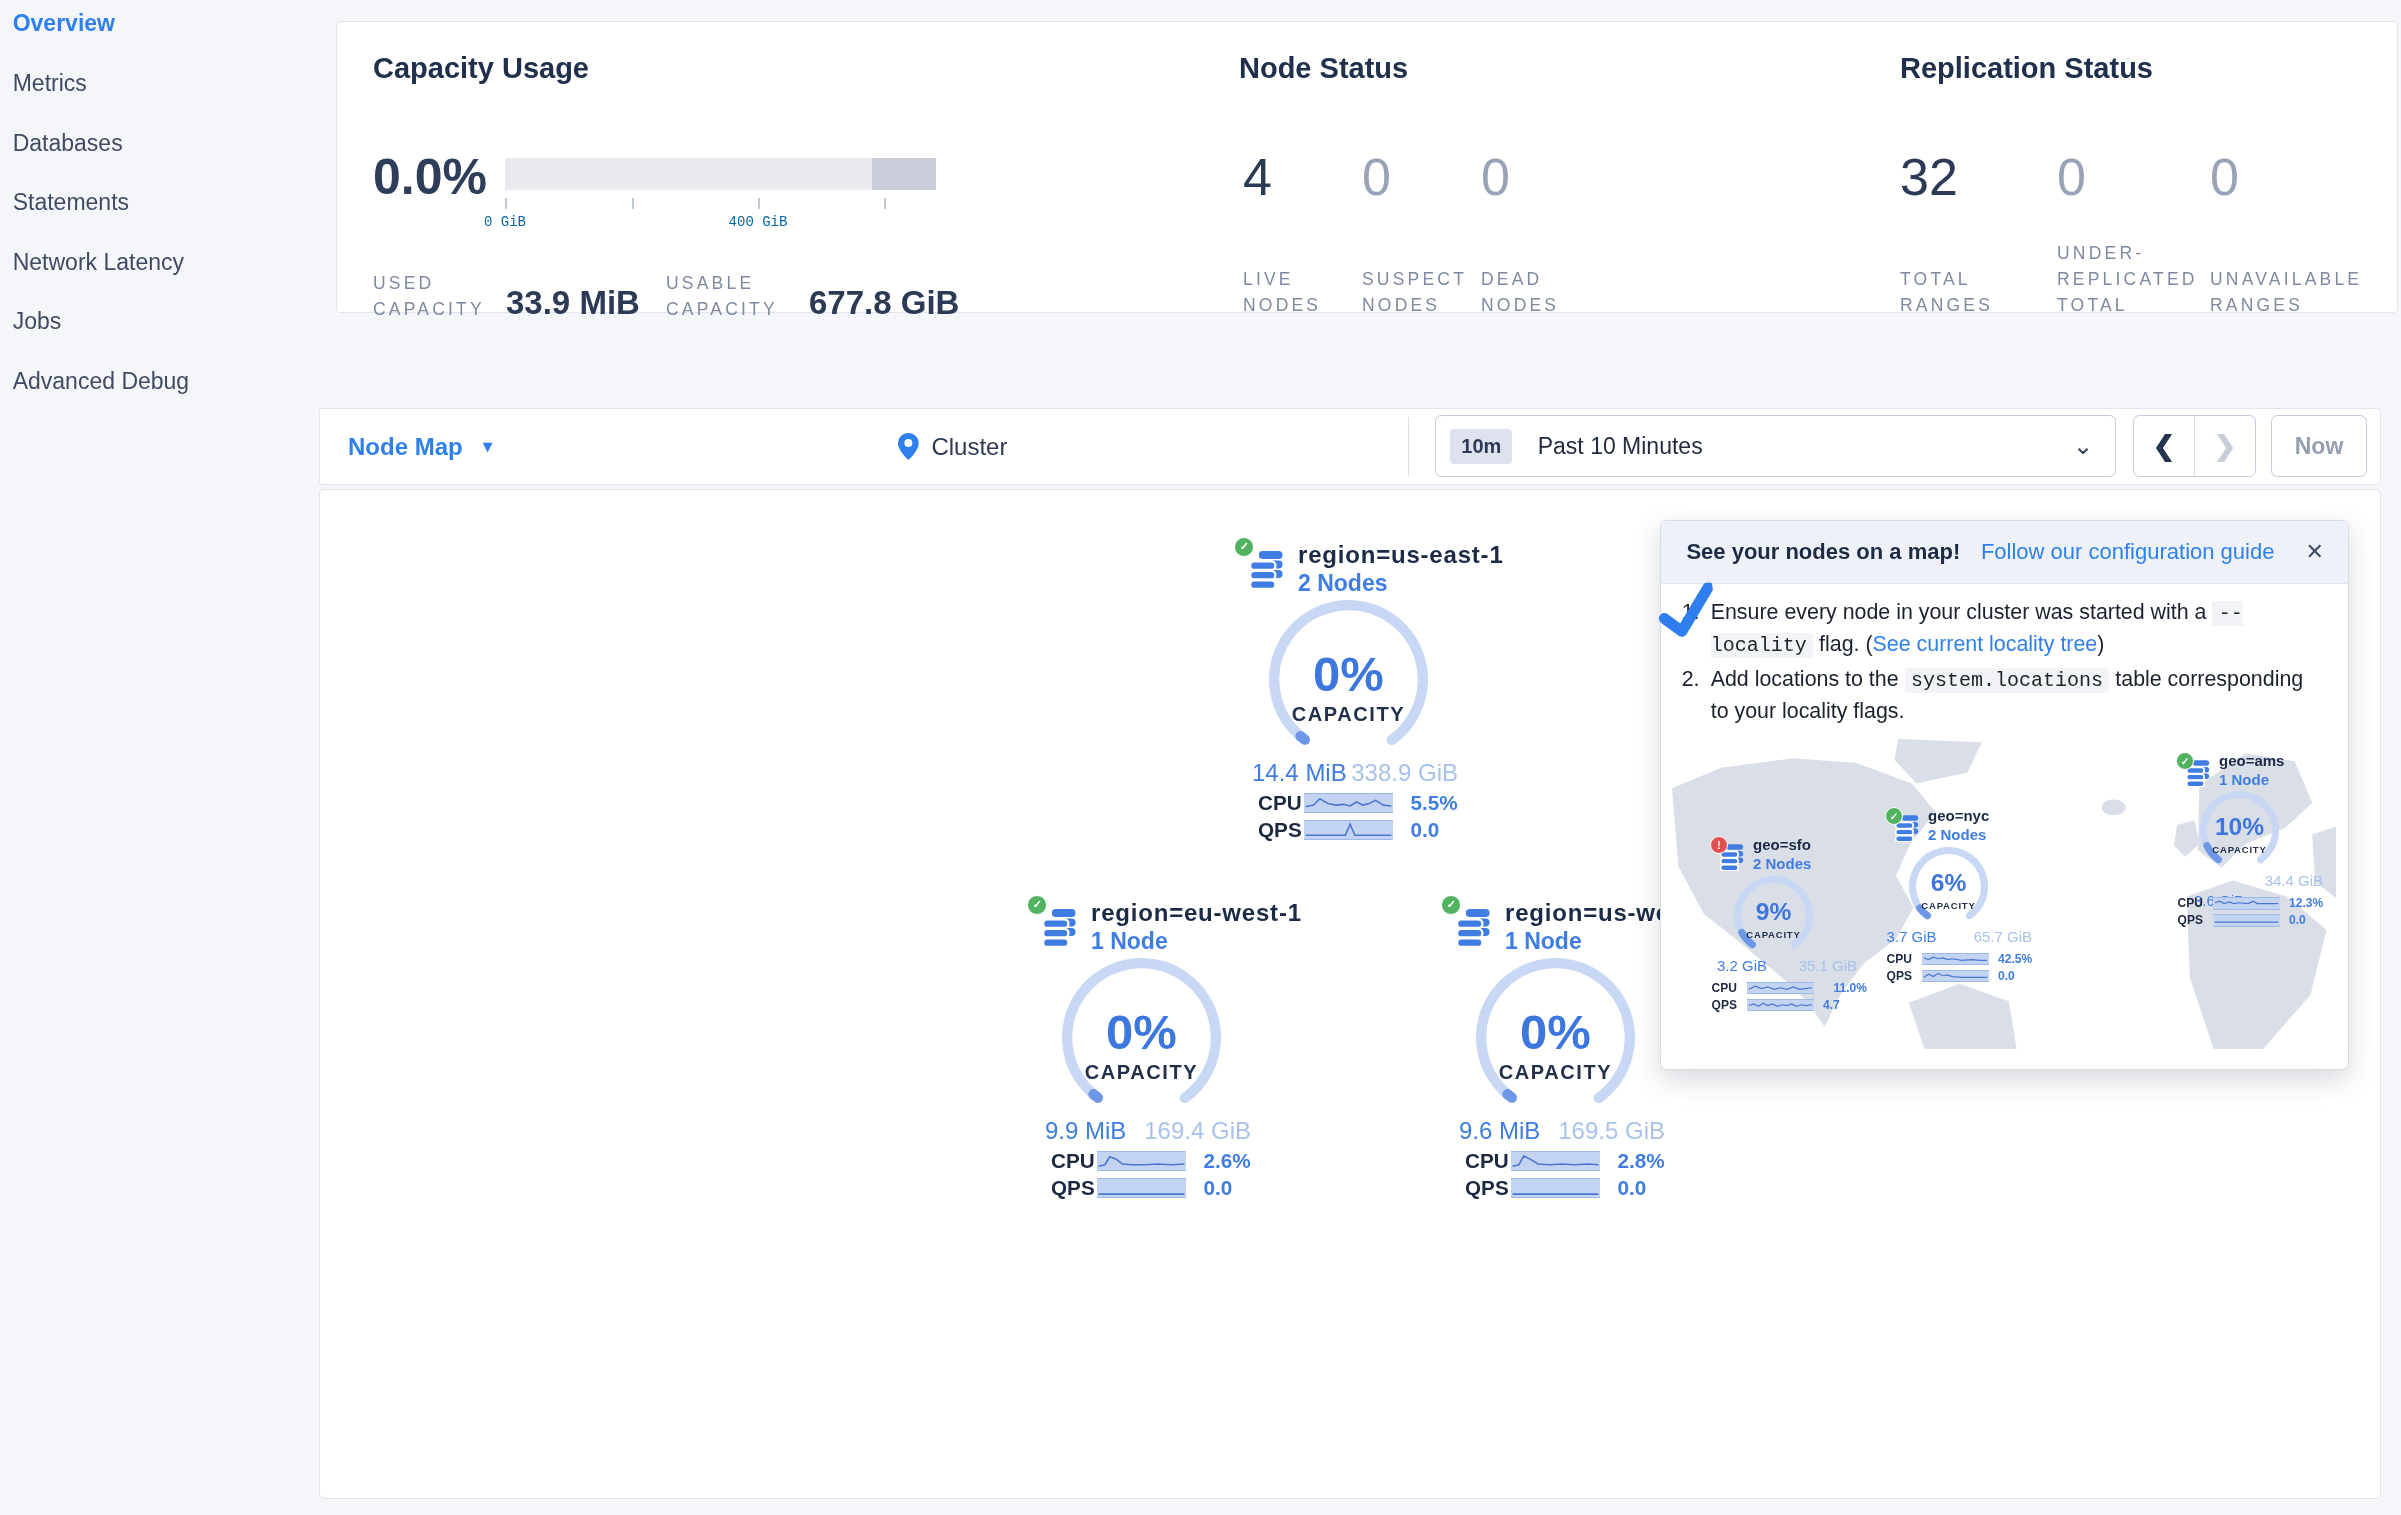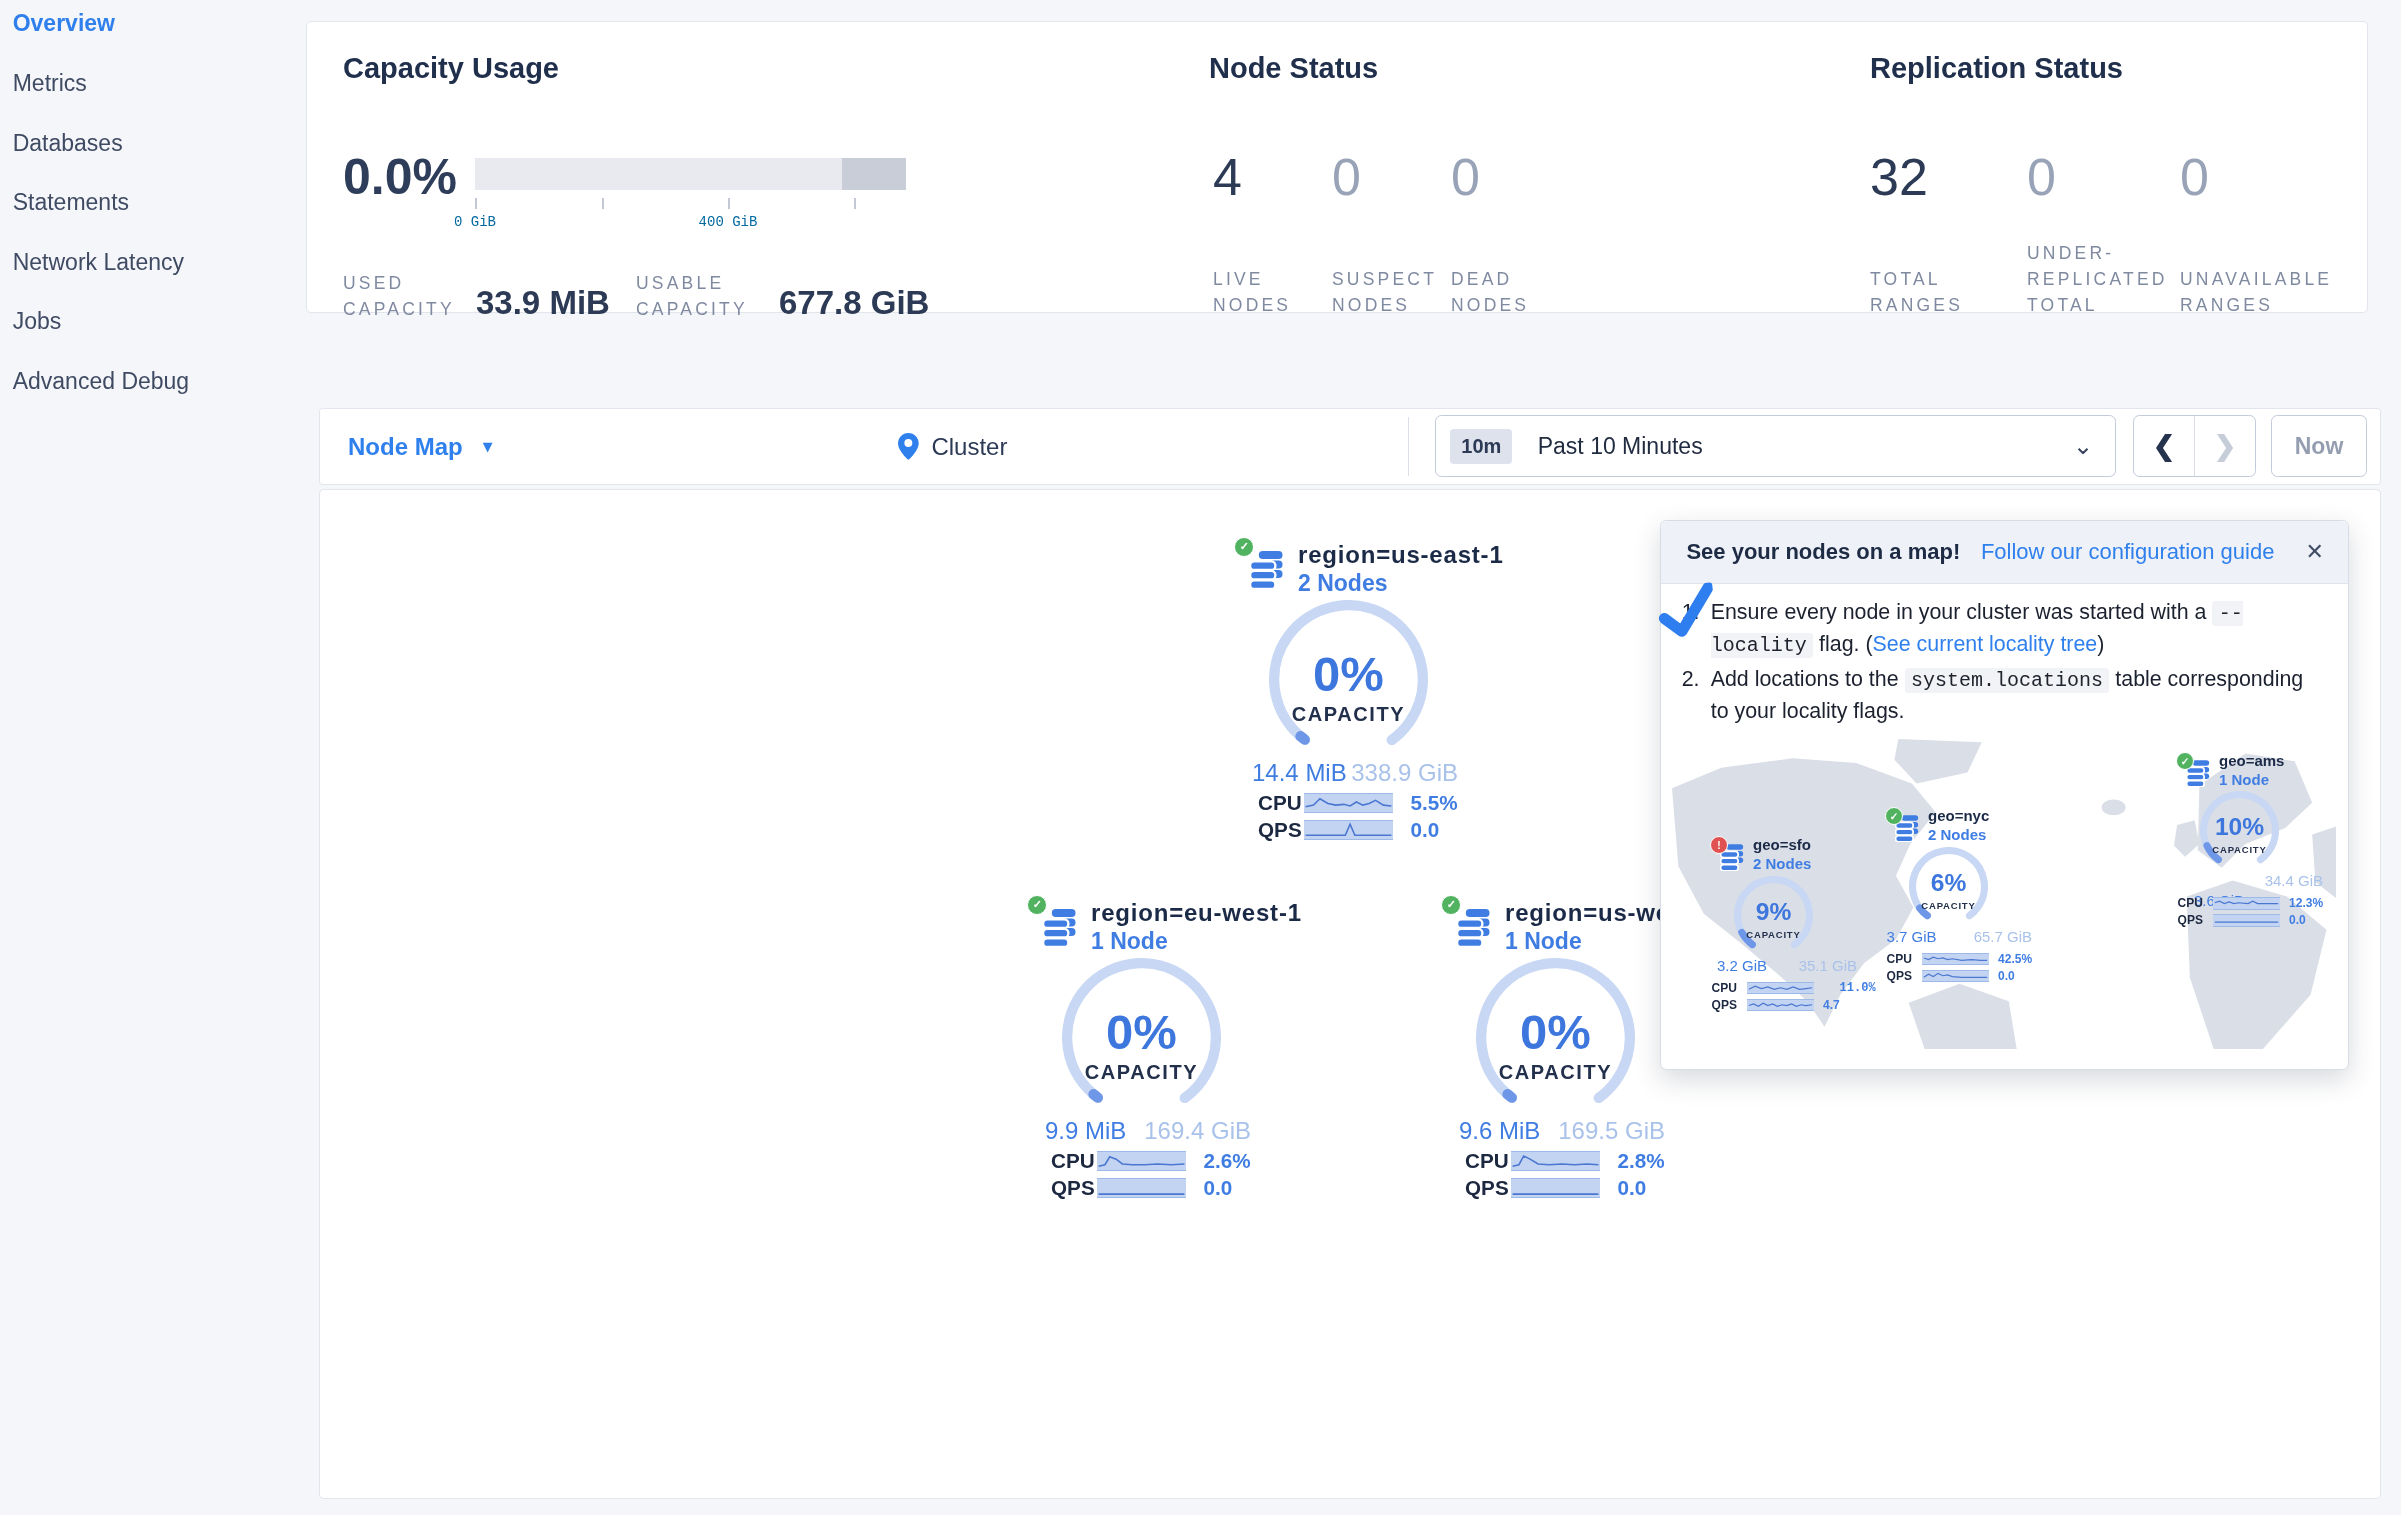--- a/index.html
+++ b/index.html
@@ -104,21 +104,21 @@
   <nav class="sidebar">
     <div class="side-item active" style="top:1.6px;">Overview</div>
     <div class="side-item" style="top:61px;">Metrics</div>
     <div class="side-item" style="top:121px;">Databases</div>
     <div class="side-item" style="top:180px;">Statements</div>
     <div class="side-item" style="top:240px;">Network Latency</div>
     <div class="side-item" style="top:299px;">Jobs</div>
     <div class="side-item" style="top:359px;">Advanced Debug</div>
   </nav>
 
-  <section class="panel" style="left:306px;top:21.4px;width:2060px;height:290px;">
+  <section class="panel" style="left:336px;top:21.4px;width:2060px;height:290px;">
 
     <div class="sec-title" style="left:36px;top:30px;">Capacity Usage</div>
     <div class="big-pct" style="left:36px;top:126px;">0.0%</div>
     <div class="bar-track" style="left:168px;top:136px;width:430px;height:32px;"></div>
     <div class="bar-dark" style="left:535px;top:136px;width:64px;height:32px;"></div>
     <div class="tick" style="left:168px;top:176px;"></div>
     <div class="tick" style="left:295px;top:176px;"></div>
     <div class="tick" style="left:421px;top:176px;"></div>
     <div class="tick" style="left:547px;top:176px;"></div>
     <div class="tick-label" style="left:168px;top:192px;">0 GiB</div>
@@ -397,21 +397,21 @@
         <div class="g-cap" style="left:24px;top:99px;width:79px;font-size:9.5px;letter-spacing:0.8px;">CAPACITY</div>
         <div class="r-used" style="left:7px;top:127px;">3.2 GiB</div>
         <div class="r-total" style="left:79px;top:127px;width:68px;">35.1 GiB</div>
         <div class="spark-row" style="left:1.6px;top:151px;">
           <span class="spark-label" style="width:35px;">CPU</span>
           <span class="spark-band" style="display:inline-flex;border-width:0.8px;">
             <svg width="67" height="10.3" viewBox="0 0 84 13">
                 <polyline points="2,8 10,4 18,7 26,5 34,8 42,6 50,8 58,5 66,8 74,7 82,6" fill="none" stroke="#4b77d0" stroke-width="1.5"></polyline>
               </svg>
           </span>
-          <span class="spark-val" style="margin-left:26px;font-family:Liberation Mono, monospace;">11.0%</span>
+          <span class="spark-val" style="margin-left:20px;">11.0%</span>
         </div>
         <div class="spark-row" style="left:1.6px;top:168px;">
           <span class="spark-label" style="width:35px;">QPS</span>
           <span class="spark-band" style="display:inline-flex;border-width:0.8px;">
             <svg width="67" height="10.3" viewBox="0 0 84 13">
                 <polyline points="2,7 8,5 14,8 20,4 26,7 32,5 38,8 44,6 50,7 56,5 62,8 68,6 74,7 82,6" fill="none" stroke="#4b77d0" stroke-width="1.5"></polyline>
               </svg>
           </span>
           <span class="spark-val" style="margin-left:9.5px;">4.7</span>
         </div>

